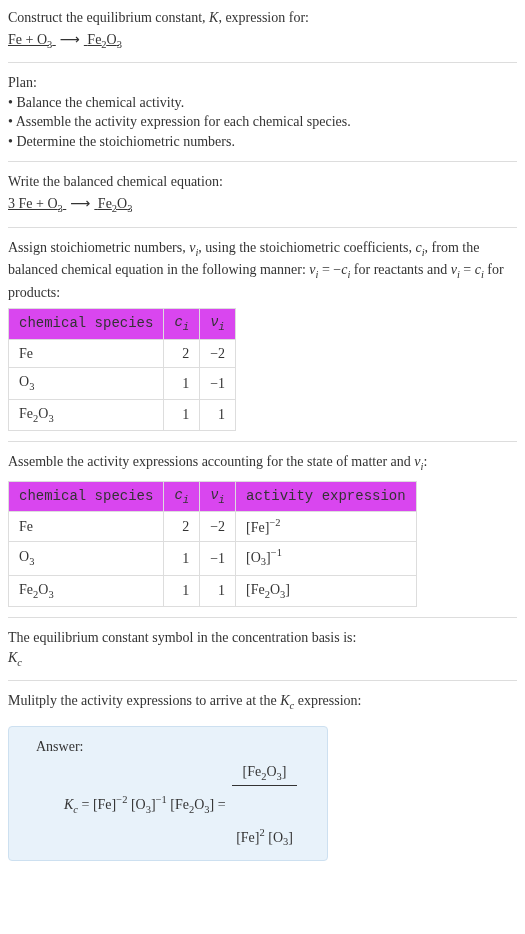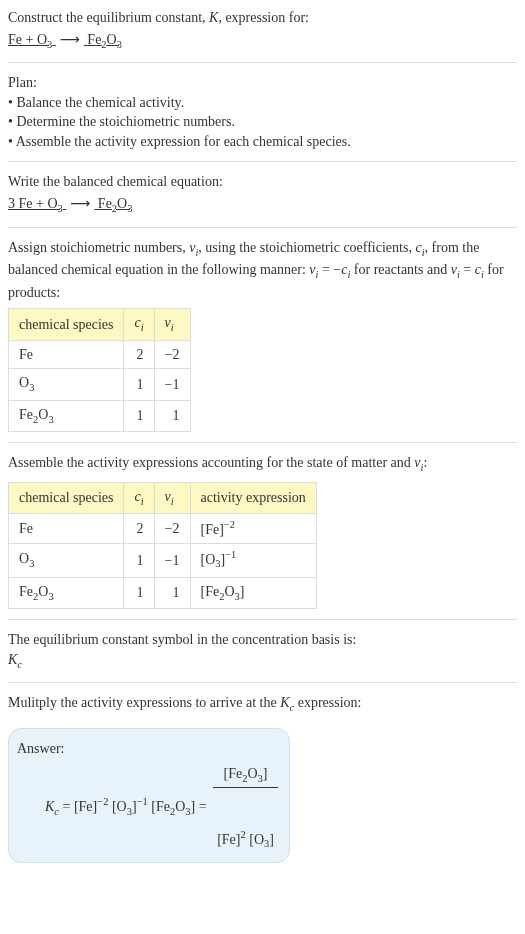--- a/index.html
+++ b/index.html
@@ -44,33 +44,34 @@
       border-collapse: collapse;
       margin: 6px 0;
     }
     th, td {
       border: 1px solid #ddd;
       padding: 4px 10px;
       text-align: left;
       font-weight: normal;
     }
     th {
-      background: #fef9c3;
+      background: #d946ef;
+      font-family: Liberation Mono, monospace;
     }
     td.num {
       text-align: right;
     }
     .italic {
       font-style: italic;
     }
     .answer-box {
       background: #e8f2fa;
       border: 1px solid #cde0f0;
-      border-radius: 13px;
-      padding: 10px 8px;
+      border-radius: 4px;
+      padding: 10px 27px;
       margin-top: 8px;
       display: inline-block;
     }
     .answer-label {
       margin-bottom: 6px;
     }
     .frac {
       display: inline-block;
       vertical-align: middle;
       text-align: center;
@@ -106,22 +107,22 @@
     <span>Fe</span><sub>2</sub><span>O</span><sub>3</sub>
   </div>
 </div>
 
 <hr>
 
 
 <div class="section">
   <div>Plan:</div>
   <div class="plan-item">• <span>Balance the chemical activity.</span></div>
+  <div class="plan-item">• <span>Assemble the activity expression for each chemical species.</span></div>
   <div class="plan-item">• <span>Determine the stoichiometric numbers.</span></div>
-  <div class="plan-item">• <span>Assemble the activity expression for each chemical species.</span></div>
 </div>
 
 <hr>
 
 
 <div class="section">
   <div>Write the balanced chemical equation:</div>
   <div class="equation">
     <span>3 Fe + O</span><sub>3</sub>
     <span class="arrow">⟶</span>

